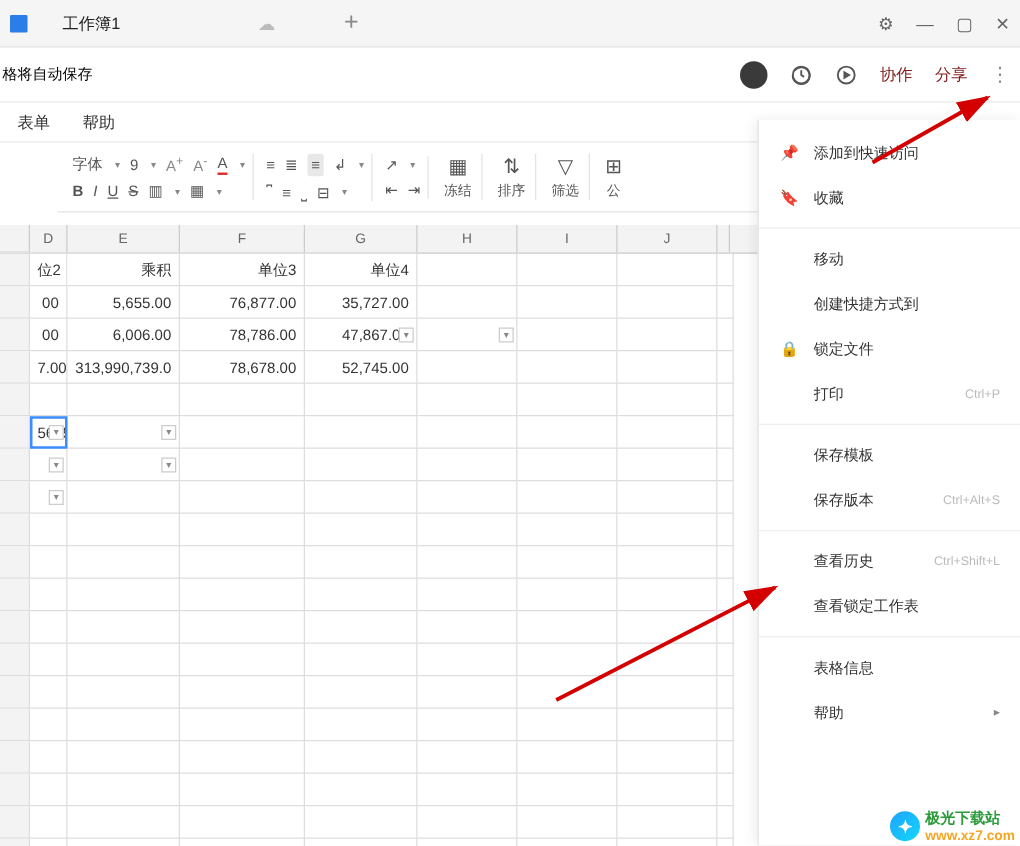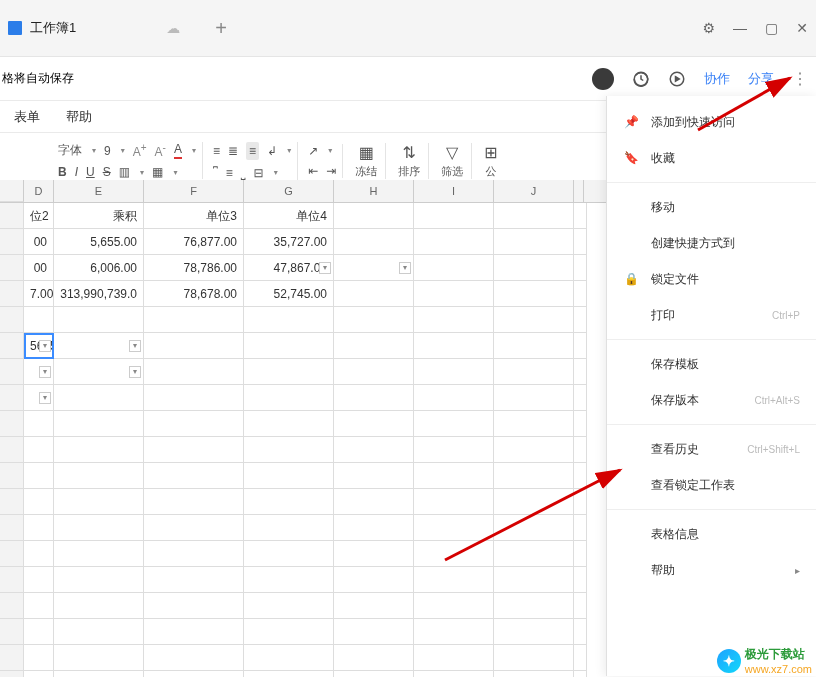--- a/index.html
+++ b/index.html
@@ -8,26 +8,27 @@
     font-size: 12px;
     color: #333;
     background: #fff;
     width: 816px;
     height: 677px;
     overflow: hidden;
     position: relative;
   }
   
   .titlebar {
-    height: 57px;
+    height: 38px;
     background: #f5f5f5;
     border-bottom: 1px solid #e5e5e5;
     display: flex;
     align-items: center;
     padding: 0 8px;
+    gap: 20px;
   }
   .icon-sq {
     width: 14px; height: 14px; background: #2b7de9; border-radius: 1px;
     display: inline-block; margin-right: 8px;
   }
   .tab-title { font-size: 13px; color: #222; }
   .cloud-icon { margin-left: 90px; color: #bbb; font-size: 14px; }
   .add-tab { margin-left: 35px; font-size: 20px; color: #888; }
   .titlebar-right { margin-left: auto; display: flex; align-items: center; gap: 18px; color: #666; font-size: 14px; }
   .titlebar-right .gear, .titlebar-right .min, .titlebar-right .max, .titlebar-right .close {
@@ -39,21 +40,21 @@
     display: flex;
     align-items: center;
     padding: 0 4px 0 0;
     border-bottom: 1px solid #eaeaea;
     font-size: 12px;
   }
   .autosave { color: #000000; padding-left: 2px; }
   .infobar-right { margin-left: auto; display: flex; align-items: center; gap: 18px; color: #555; }
   .avatar { width: 22px; height: 22px; border-radius: 50%; background: #3a3a3a; display:inline-block; }
   .ic { width: 18px; height: 18px; display:inline-block; }
-  .link-btn { color: #3b82f6; font-size: 13px; font-family: Liberation Mono, monospace; }
+  .link-btn { color: #7f1d1d; font-size: 13px; font-family: Liberation Mono, monospace; }
   .more-dots { letter-spacing: -2px; font-size: 16px; color: #888; padding-right: 6px; }
   
   .menurow {
     height: 32px; display: flex; align-items: center; gap: 26px;
     padding-left: 14px; font-size: 13px; color: #333;
     border-bottom: 1px solid #eaeaea;
   }
   
   .toolbar {
     height: 56px; border-bottom: 1px solid #e4e4e4;
@@ -138,21 +139,21 @@
   .menu-item .mi-arrow { color:#888; font-size:10px; }
   .menu-sep { height:1px; background:#eee; margin:6px 0; }
   
   svg.annot { position:absolute; top:0; left:0; pointer-events:none; }
   
   .watermark {
     position:absolute; right:4px; bottom:2px;
     display:flex; align-items:center; gap:4px;
     font-size:12px; color:#2c9b3a; font-weight:bold;
   }
-  .watermark .url { color:#f5a623; font-size:11px; font-weight:normal; display:block; }
+  .watermark .url { color:#f5a623; font-size:11px; font-weight:bold; display:block; }
   .watermark .logo {
     width:24px; height:24px; border-radius:50%;
     background: linear-gradient(135deg,#1fa2ff,#12d8fa);
     display:flex; align-items:center; justify-content:center;
     color:#fff; font-size:14px;
   }
 </style>
 </head>
 <body>
 

